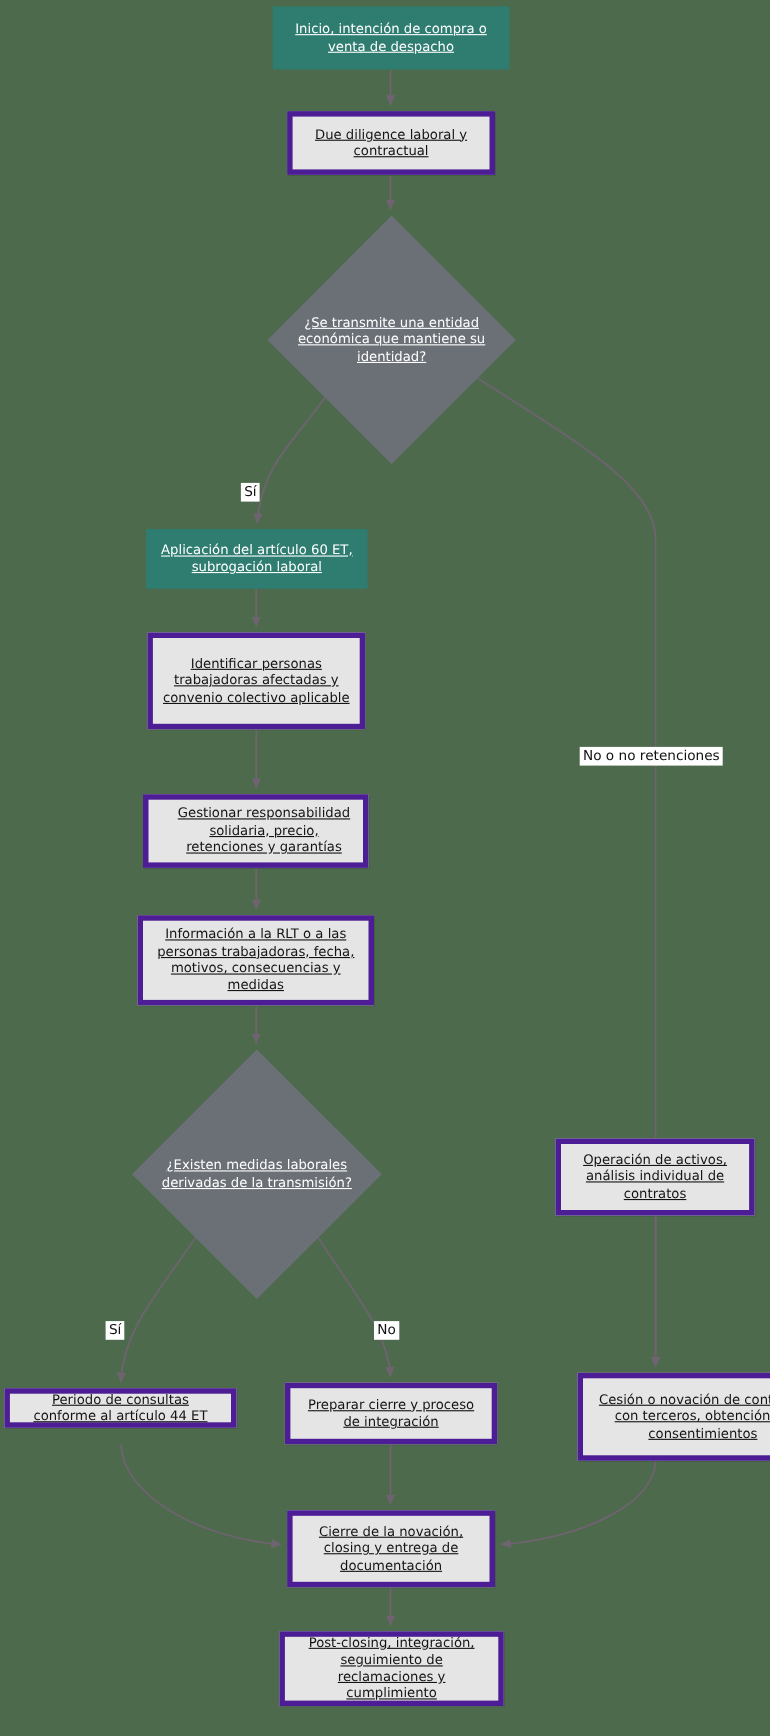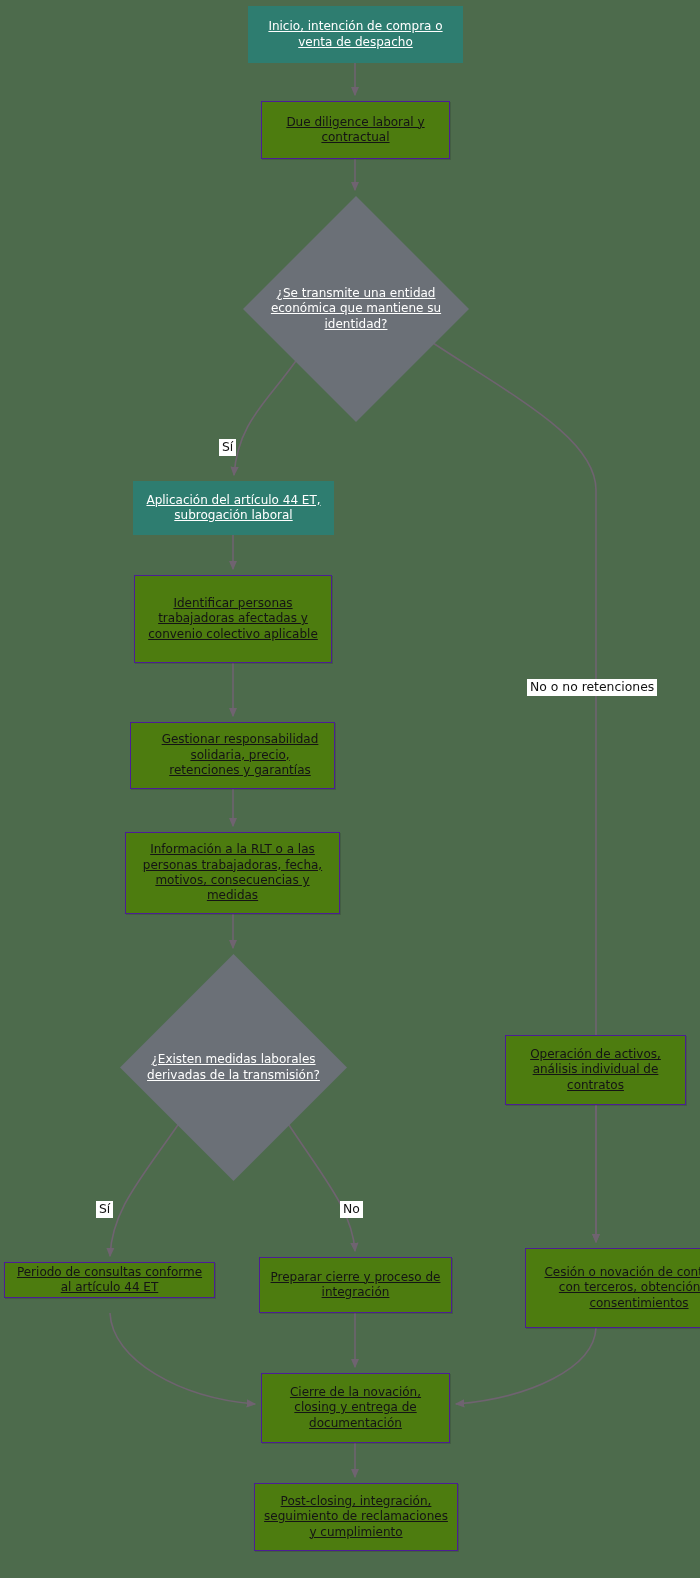--- a/index.html
+++ b/index.html
@@ -34,22 +34,22 @@
     box-sizing: border-box;
     display: flex;
     align-items: center;
     justify-content: center;
     text-align: center;
     line-height: 1.28;
     font-size: 12px;
     text-decoration: underline;
   }
   .node.process {
-    background: #4d7c0f;
-    border: 1px solid #4c1d95;
+    background: #e5e5e5;
+    border: 5px solid #4c1d95;
     color: #141414;
     box-shadow: 1px 1px 0 rgba(0,0,0,0.12);
   }
   .node.start {
     background: #2e7d70;
     border: 1px solid #2e7d70;
     color: #ffffff;
   }
   .node.decision {
     background: transparent;
@@ -122,21 +122,21 @@
         <span class="node-label">Inicio, intención de compra o venta de despacho</span>
       </div>
       <div class="node process" style="left: 261px; top: 101px; width: 189px; height: 58px;">
         <span class="node-label">Due diligence laboral y contractual</span>
       </div>
       <div class="node decision" style="left: 243px; top: 196px; width: 226px; height: 226px;">
         <div class="diamond-shape" style="background: rgb(107, 112, 119);"></div>
         <span class="node-label">¿Se transmite una entidad económica que mantiene su identidad?</span>
       </div>
       <div class="node start" style="left: 133px; top: 481px; width: 201px; height: 54px;">
-        <span class="node-label">Aplicación del artículo 44 ET, subrogación laboral</span>
+        <span class="node-label">Aplicación del artículo 60 ET, subrogación laboral</span>
       </div>
       <div class="node process" style="left: 134px; top: 575px; width: 198px; height: 88px; align-items: center;">
         <span class="node-label">Identificar personas trabajadoras afectadas y convenio colectivo aplicable</span>
       </div>
       <div class="node process" style="left: 130px; top: 722px; width: 205px; height: 67px; padding-left: 15px;">
         <span class="node-label">Gestionar responsabilidad solidaria, precio, retenciones y garantías</span>
       </div>
       <div class="node process" style="left: 125px; top: 832px; width: 215px; height: 82px;">
         <span class="node-label">Información a la RLT o a las personas trabajadoras, fecha, motivos, consecuencias y medidas</span>
       </div>

